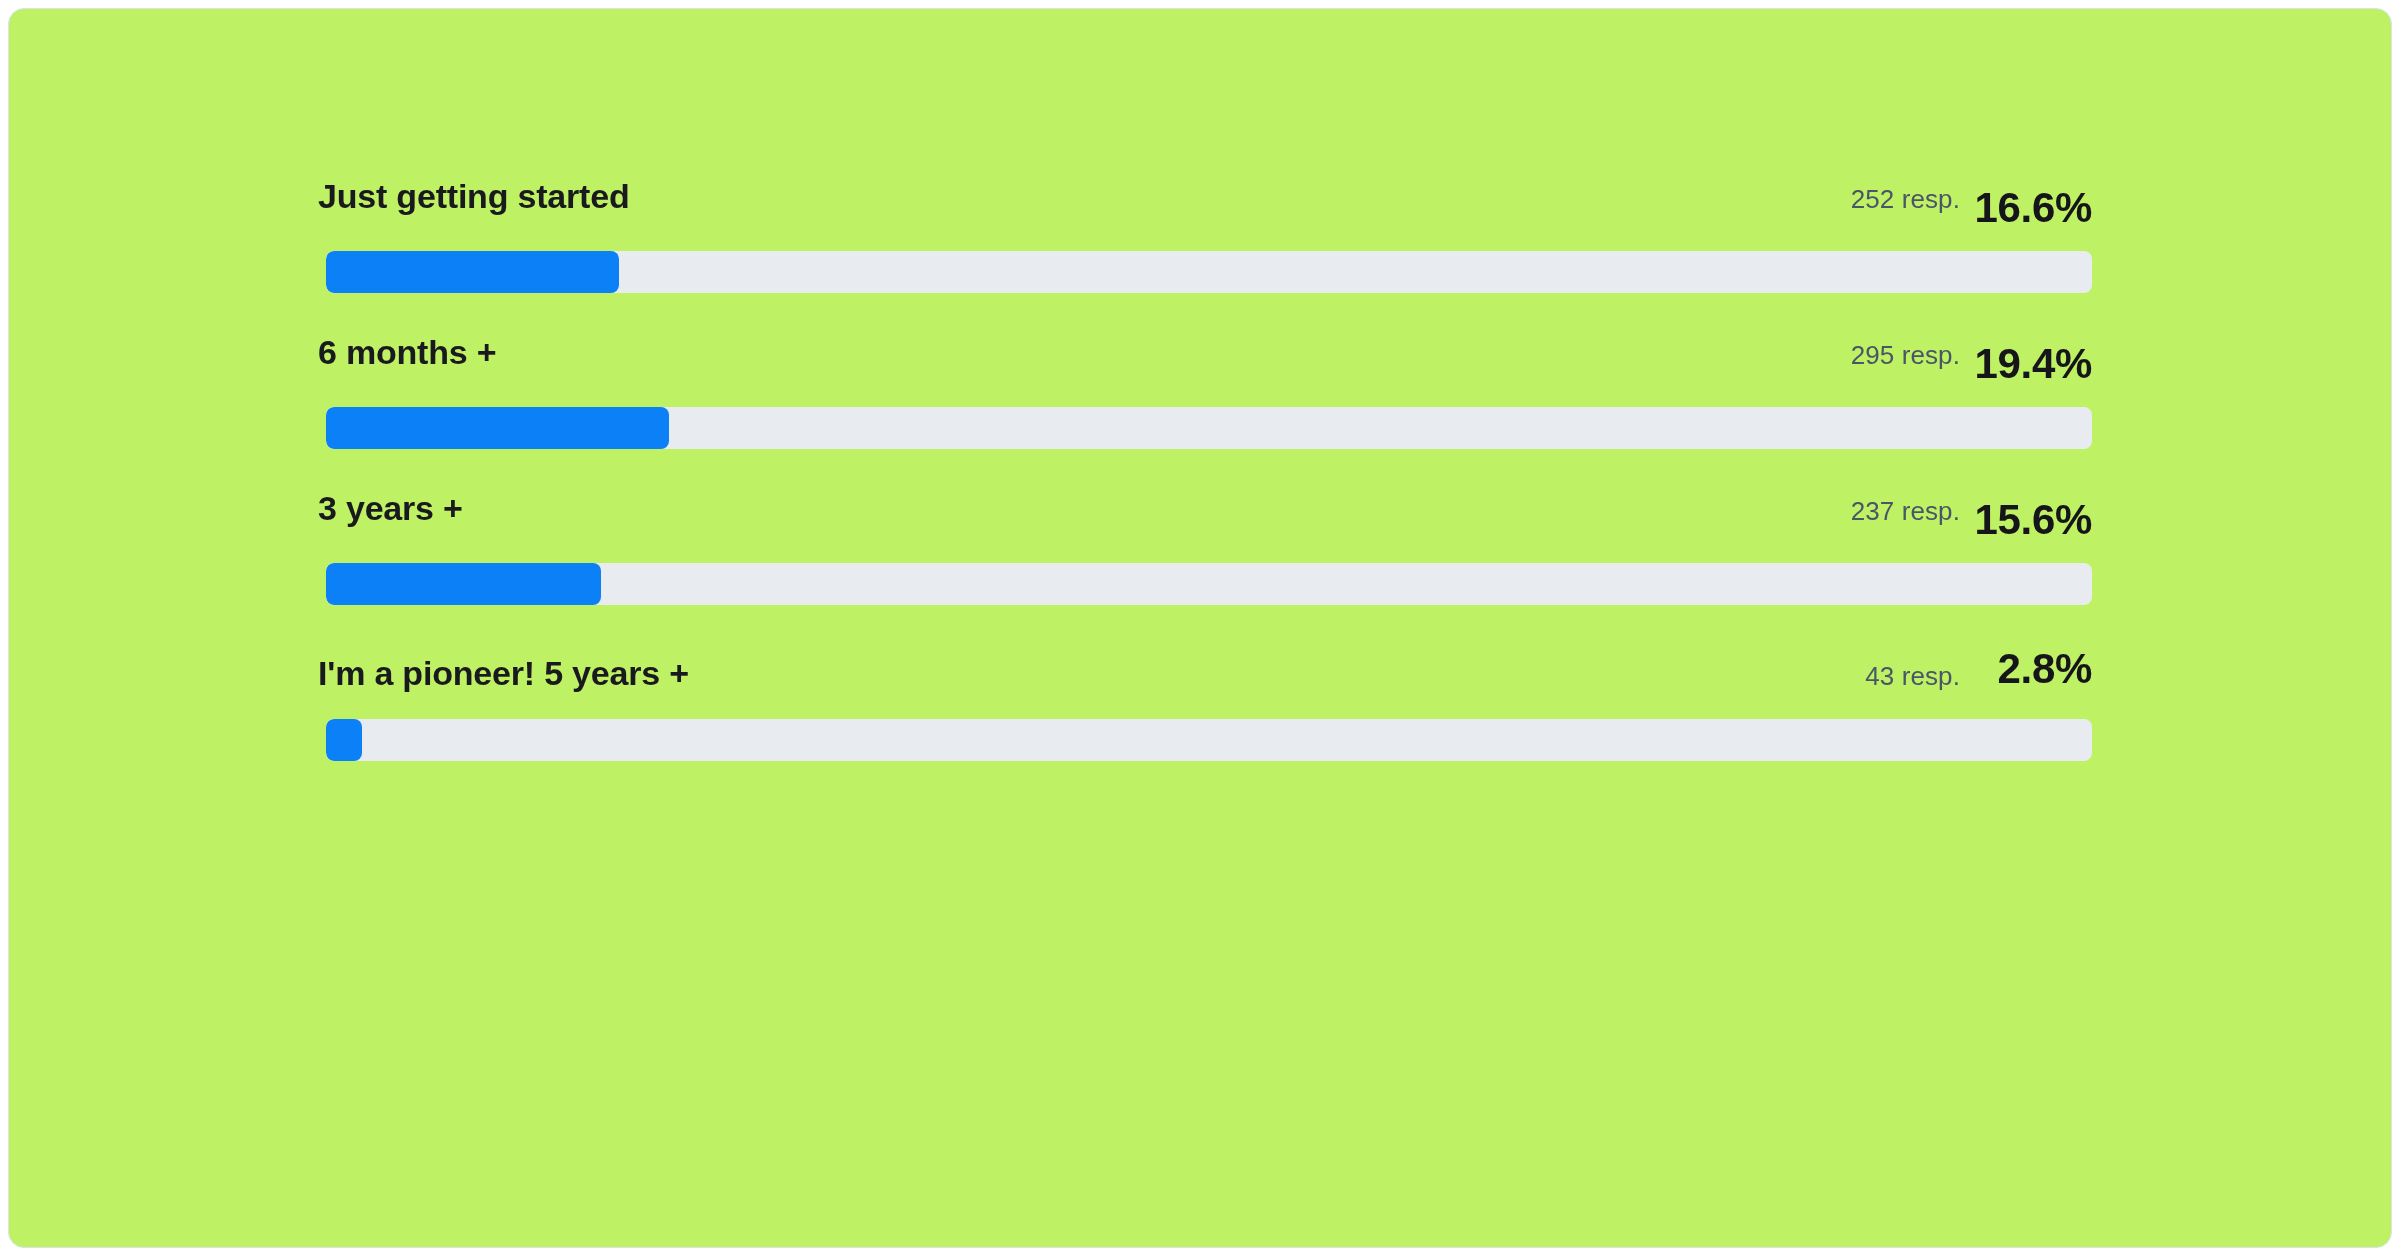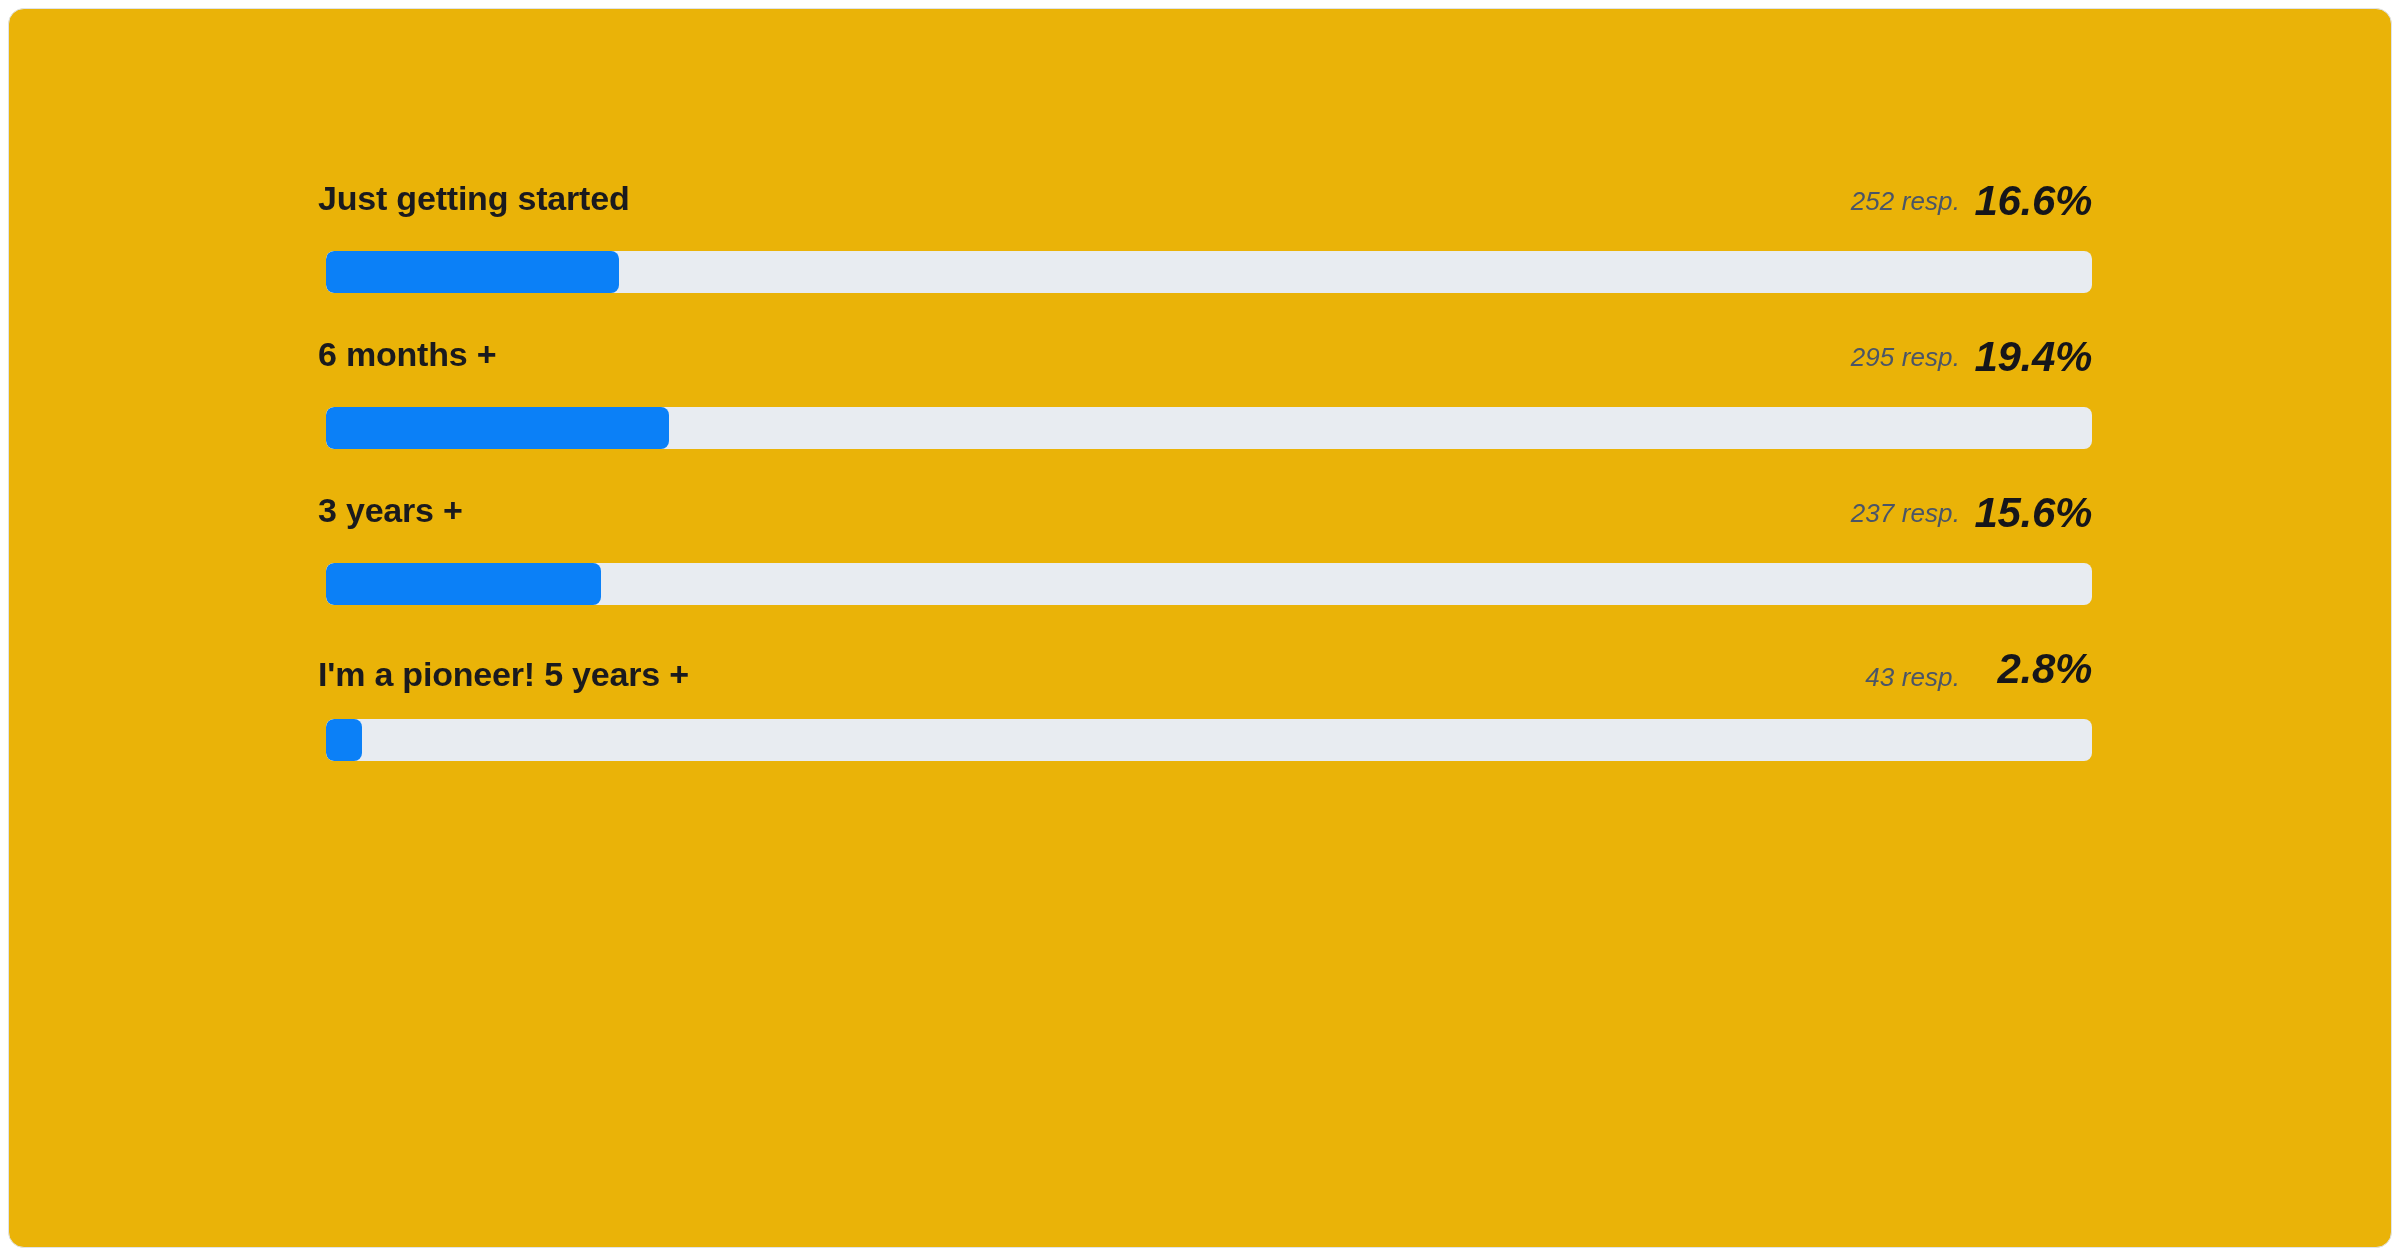--- a/index.html
+++ b/index.html
@@ -14,21 +14,21 @@
     -webkit-font-smoothing: antialiased;
   }
 
   .card {
     position: absolute;
     left: 8px;
     top: 8px;
     width: 2384px;
     height: 1240px;
     box-sizing: border-box;
-    background: #eab308;
+    background: #bef264;
     border: 1px solid #dfe3e8;
     border-radius: 16px;
     overflow: hidden;
   }
 
   .chart {
     position: absolute;
     left: 309px;
     top: 168px;
     width: 1774px;
@@ -49,23 +49,22 @@
   .row-label {
     font-size: 34px;
     font-weight: bold;
     color: #1a1a1e;
     letter-spacing: -0.2px;
     white-space: nowrap;
   }
 
   .row-stats {
     display: flex;
-    align-items: center;
+    align-items: flex-start;
     white-space: nowrap;
-    font-style: italic;
   }
 
   .row-count {
     font-size: 26px;
     font-weight: normal;
     color: #4a5568;
     letter-spacing: 0.1px;
   }
 
   .row-pct {

